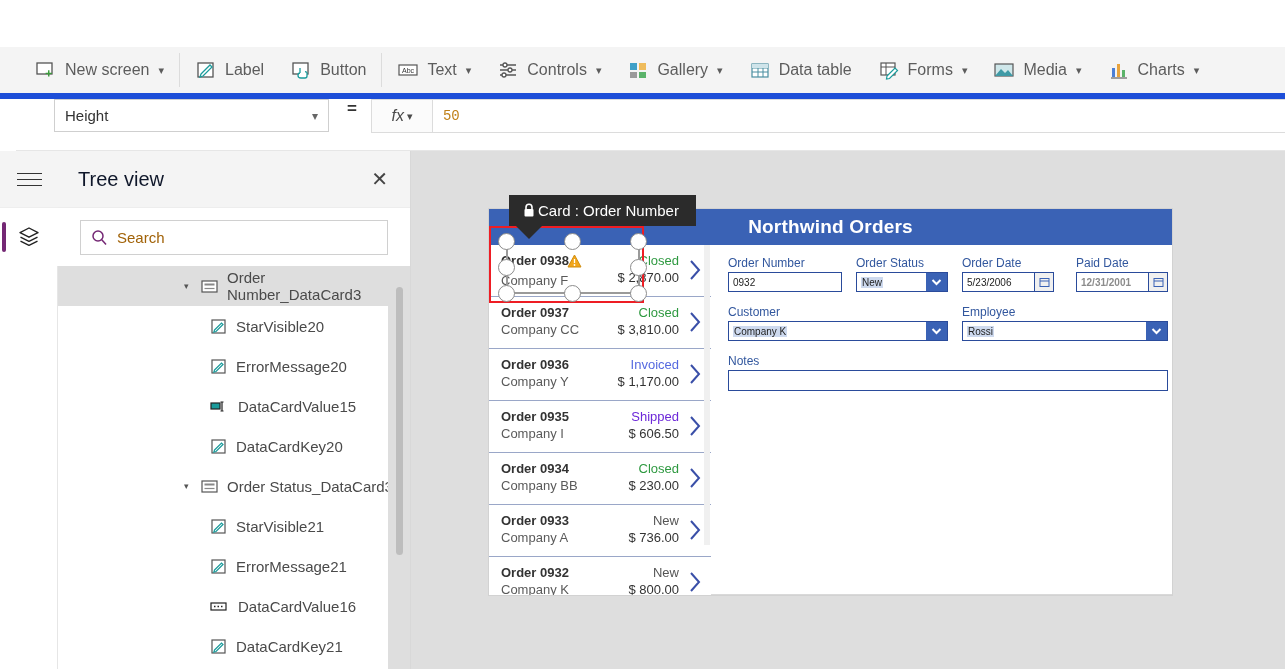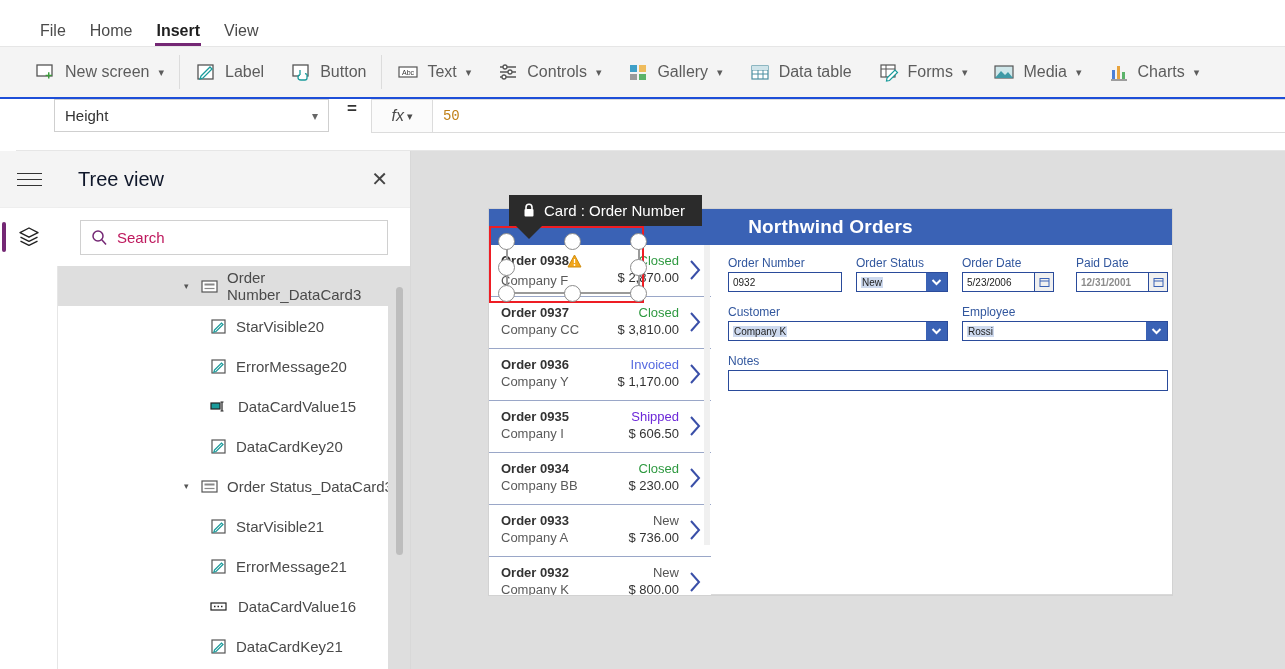--- a/index.html
+++ b/index.html
@@ -24,21 +24,21 @@
   }
   .menu-item.active { color:#1f1f1f; font-weight:bold; }
   .menu-item.active:after {
     content:""; position:absolute; left:11px; right:11px; bottom:0;
     height:3px; background:#742774;
   }
 
   
   .ribbon {
     position:absolute; top:47px; left:0; width:1285px; height:52px;
-    background:#f4f4f4; border-bottom:2px solid #1d4ed8;
+    background:#f4f4f4; border-bottom:6px solid #1d4ed8;
     display:flex; align-items:center; overflow:hidden;
   }
   .ribbon-sep { width:1px; height:34px; background:#dcdcdc; margin:0 2px; flex:none; }
   .rb {
     display:flex; align-items:center; gap:8px; height:52px;
     padding:0 13px; cursor:pointer; white-space:nowrap;
   }
   .rb .lbl { font-size:16px; color:#5c5c5c; }
   .rb .caret { font-size:11px; color:#5c5c5c; margin-left:1px; }
   .icn { width:22px; height:22px; display:inline-block; flex:none; position:relative; }
@@ -100,21 +100,21 @@
     height:57px; background:#f4f4f4; display:flex; align-items:center;
     padding:0 16px 0 20px; justify-content:space-between; border-bottom:1px solid #ededed;
   }
   .tv-title { font-size:20px; color:#0f172a; }
   .tv-close { font-size:20px; color:#444; cursor:pointer; line-height:1; padding:4px 6px; }
   .tv-searchrow { height:58px; display:flex; align-items:center; padding:0 22px; }
   .search-box {
     flex:1; height:35px; border:1px solid #d0d0d0; background:#fff;
     display:flex; align-items:center; padding:0 10px; gap:9px;
   }
-  .search-ph { font-size:15px; color:#be185d; }
+  .search-ph { font-size:15px; color:#a16207; }
 
   .tv-list { position:relative; height:calc(518px - 57px - 58px); overflow:hidden; }
   .tv-row {
     height:40px; display:flex; align-items:center; gap:9px; cursor:pointer;
     font-size:15px; color:#4a4a4a; padding-right:10px;
   }
   .tv-row.selected { background:#dedede; }
   .tv-caret {
     width:10px; height:10px; flex:none; margin-right:-2px;
     color:#555; font-size:9px; line-height:10px;
@@ -194,40 +194,34 @@
   }
   .handle {
     position:absolute; width:17px; height:17px; border-radius:50%;
     background:#ffffff; border:1px solid #8c8c8c; z-index:10;
   }
   .handlebar { position:absolute; background:#9a9a9a; z-index:8; }
 
   
   .tooltip {
     position:absolute; z-index:20; background:#2b2b2b; color:#fff;
-    height:31px; display:flex; align-items:center; gap:9px;
+    height:31px; display:flex; align-items:center; gap:3px;
     padding:0 17px 0 14px; font-size:15px; white-space:nowrap;
   }
   .tooltip-arrow {
     position:absolute; z-index:20; width:0; height:0;
     border-left:13px solid transparent; border-right:13px solid transparent;
     border-top:13px solid #2b2b2b;
   }
 </style>
 </head>
 <body>
 
 <div id="app">
 
-  <div class="menubar">
-    <div class="menu-item">File</div>
-    <div class="menu-item">Home</div>
-    <div class="menu-item active">Insert</div>
-    <div class="menu-item">View</div>
-  </div>
 
   <div class="ribbon">
 
     <div class="rb" style="margin-left:22px;">
       <span class="icn">
         <svg width="22" height="22" viewBox="0 0 22 22">
             <rect x="2" y="4" width="15" height="11" fill="#fff" stroke="#555" stroke-width="1.3"></rect>
             <path d="M14 16h7M17.5 12.5v7" stroke="#3a9b3a" stroke-width="1.6" transform="translate(-2,0) scale(0.9)"></path>
           </svg>
       </span>

